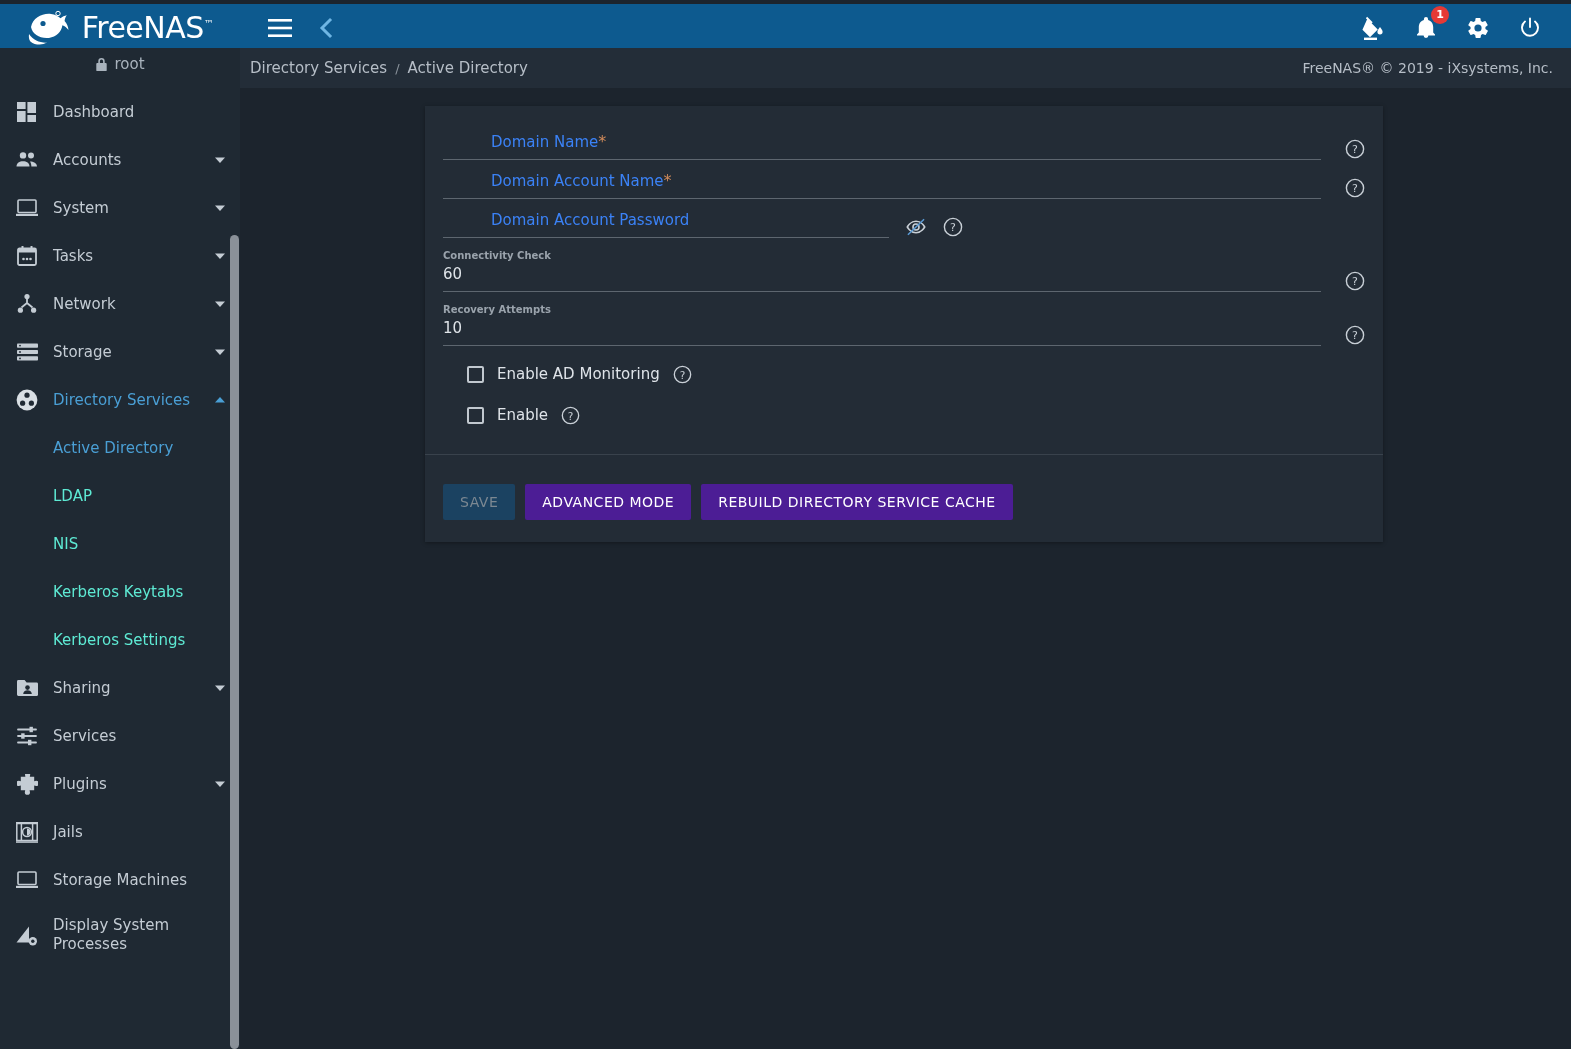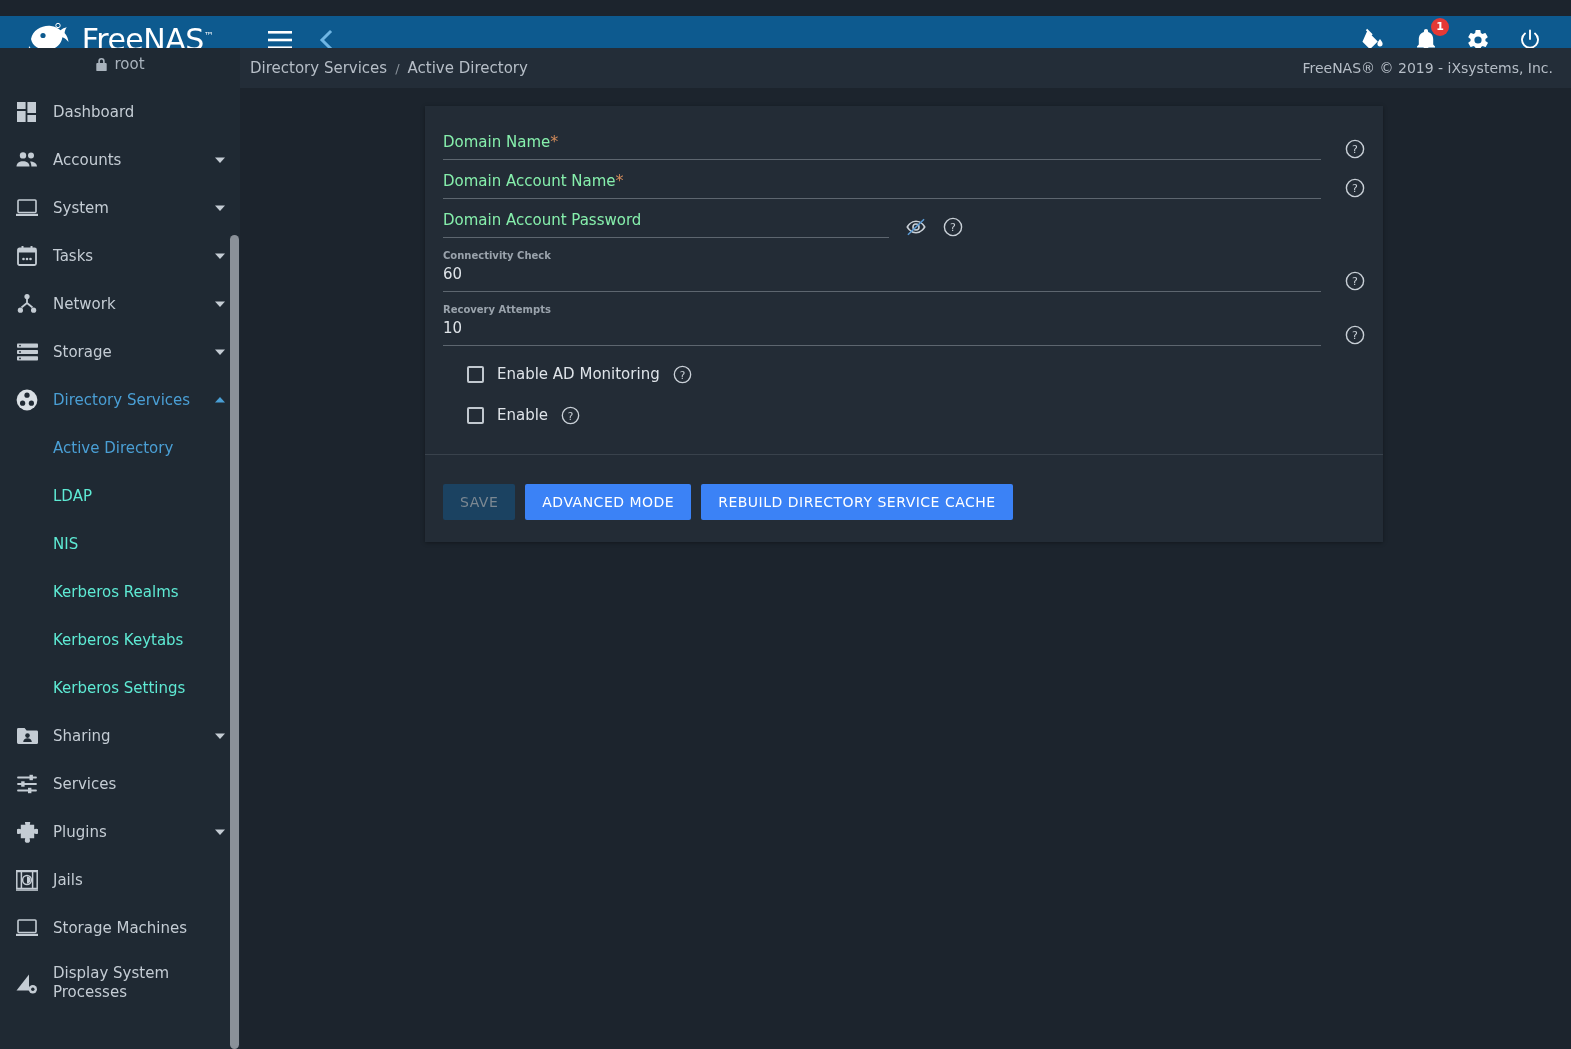--- a/index.html
+++ b/index.html
@@ -6,21 +6,21 @@
   html, body {
     width: 1571px; height: 1049px;
     background: #1c242d;
     font-family: "DejaVu Sans", "Liberation Sans", sans-serif;
     overflow: hidden;
   }
   .app { position: relative; width: 1571px; height: 1049px; }
 
   
   .topbar {
-    position: absolute; top: 16px; left: 0;
+    position: absolute; top: 4px; left: 0;
     width: 1571px; height: 48px;
     background: #0d5a8f;
     display: flex; align-items: center;
   }
   .brand {
     width: 240px; height: 48px;
     display: flex; align-items: center; justify-content: center;
     gap: 9px;
   }
   .brand-logo { width: 46px; height: 38px; display: block; }
@@ -121,21 +121,21 @@
     border-bottom: 1px solid #5d666f;
     padding-bottom: 6px;
   }
   .field-line.short { width: 446px; }
   .float-label {
     display: block; color: #9aa3ac; font-size: 10px;
     line-height: 14px; margin-bottom: 1px; font-weight: bold;
   }
   .field-value { color: #dfe4e9; font-size: 15px; line-height: 21px;
     min-height: 21px; }
-  .placeholder-label { color: #86efac; font-size: 15px; line-height: 21px; }
+  .placeholder-label { color: #3b82f6; font-size: 15px; line-height: 21px; margin-left: 48px; }
   .req { color: #d08a5a; }
   .help {
     position: absolute; right: 0; bottom: 1px;
     width: 20px; height: 20px; cursor: pointer;
   }
   .pw-actions {
     position: absolute; left: 462px; bottom: 0px;
     display: flex; align-items: center; gap: 16px;
   }
   .eye { width: 22px; height: 22px; cursor: pointer; }
@@ -153,21 +153,21 @@
 
   .card-footer {
     border-top: 1px solid #39424c;
     padding: 29px 18px 22px 18px;
     display: flex; gap: 10px;
   }
   .btn {
     border: 0; cursor: pointer;
     font-family: inherit; font-size: 14px; letter-spacing: .5px;
     padding: 0 17px; height: 36px; line-height: 36px;
-    color: #fff; background: #3b82f6; border-radius: 2px;
+    color: #fff; background: #4c1d95; border-radius: 2px;
     white-space: nowrap;
   }
   .btn.disabled { background: #1b4261; color: #7c8892; cursor: default; }
 </style>
 </head>
 <body>
 
 <div class="app">
 
   <div class="topbar">
@@ -349,23 +349,20 @@
       </div>
 
       <div class="sub-item active">
         <span>Active Directory</span>
       </div>
       <div class="sub-item">
         <span>LDAP</span>
       </div>
       <div class="sub-item">
         <span>NIS</span>
-      </div>
-      <div class="sub-item">
-        <span>Kerberos Realms</span>
       </div>
       <div class="sub-item">
         <span>Kerberos Keytabs</span>
       </div>
       <div class="sub-item">
         <span>Kerberos Settings</span>
       </div>
 
       <div class="nav-item">
         <span class="ic">

